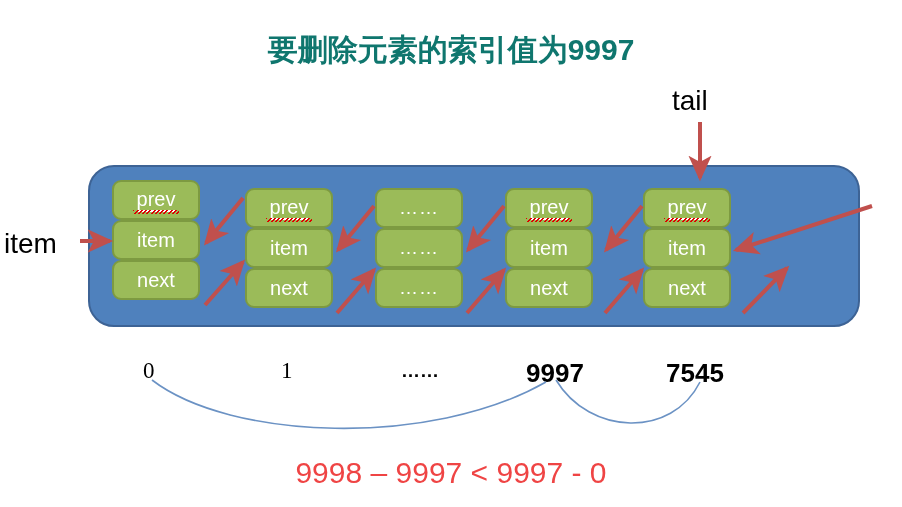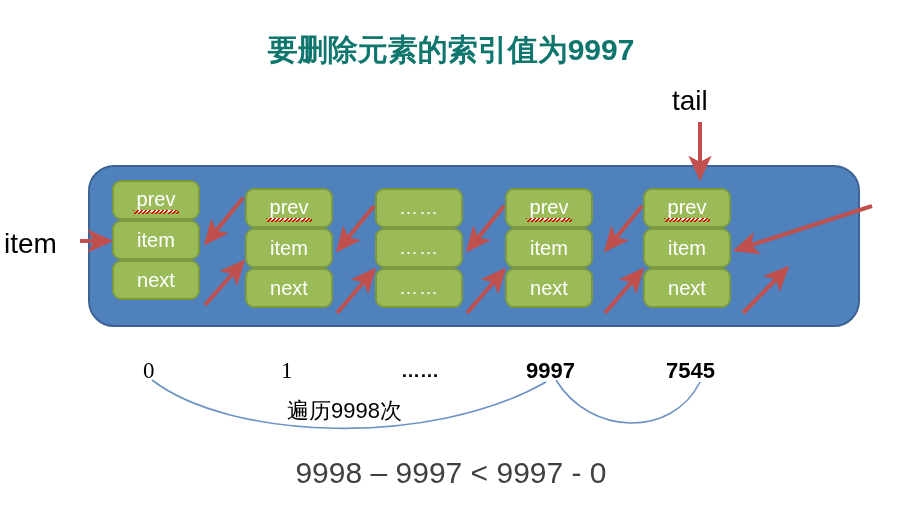--- a/index.html
+++ b/index.html
@@ -104,42 +104,42 @@
     position: absolute;
     top: 358px;
     font-size: 23px;
     color: #000000;
     font-family: "Liberation Serif", "DejaVu Serif", serif;
     white-space: nowrap;
   }
   .index-label.sans {
     font-family: "Liberation Sans", "DejaVu Sans", sans-serif;
     font-weight: 700;
-    font-size: 22px;
+    font-size: 26px;
   }
 
   
   .brace-caption {
     position: absolute;
     font-size: 22px;
     color: #000000;
     white-space: nowrap;
   }
   #brace-caption-left  { left: 287px; top: 396px; }
   #brace-caption-right { left: 570px; top: 396px; }
 
   
   #formula {
     position: absolute;
     left: 0;
     top: 456px;
     width: 902px;
     text-align: center;
     font-size: 30px;
-    color: #404040;
+    color: #ef4444;
     white-space: nowrap;
   }
 
   
   svg.overlay {
     position: absolute;
     left: 0;
     top: 0;
     width: 902px;
     height: 507px;
@@ -251,17 +251,16 @@
   <div class="index-label sans" style="left:526px;">9997</div>
   <div class="index-label sans" style="left:666px;">7545</div>
 
   <svg class="overlay" id="braces-layer">
     <g stroke="#6b92c4" stroke-width="1.6" fill="none">
       <path d="M 152,380 C 230,440 430,448 546,382"></path>
       <path d="M 556,380 C 590,436 672,438 700,382"></path>
     </g>
   </svg>
 
-  <div class="brace-caption" id="brace-caption-left">遍历9998次</div>
 
   <div id="formula">9998 – 9997 &lt; 9997 - 0</div>
 
 </div>
 
 </body></html>

